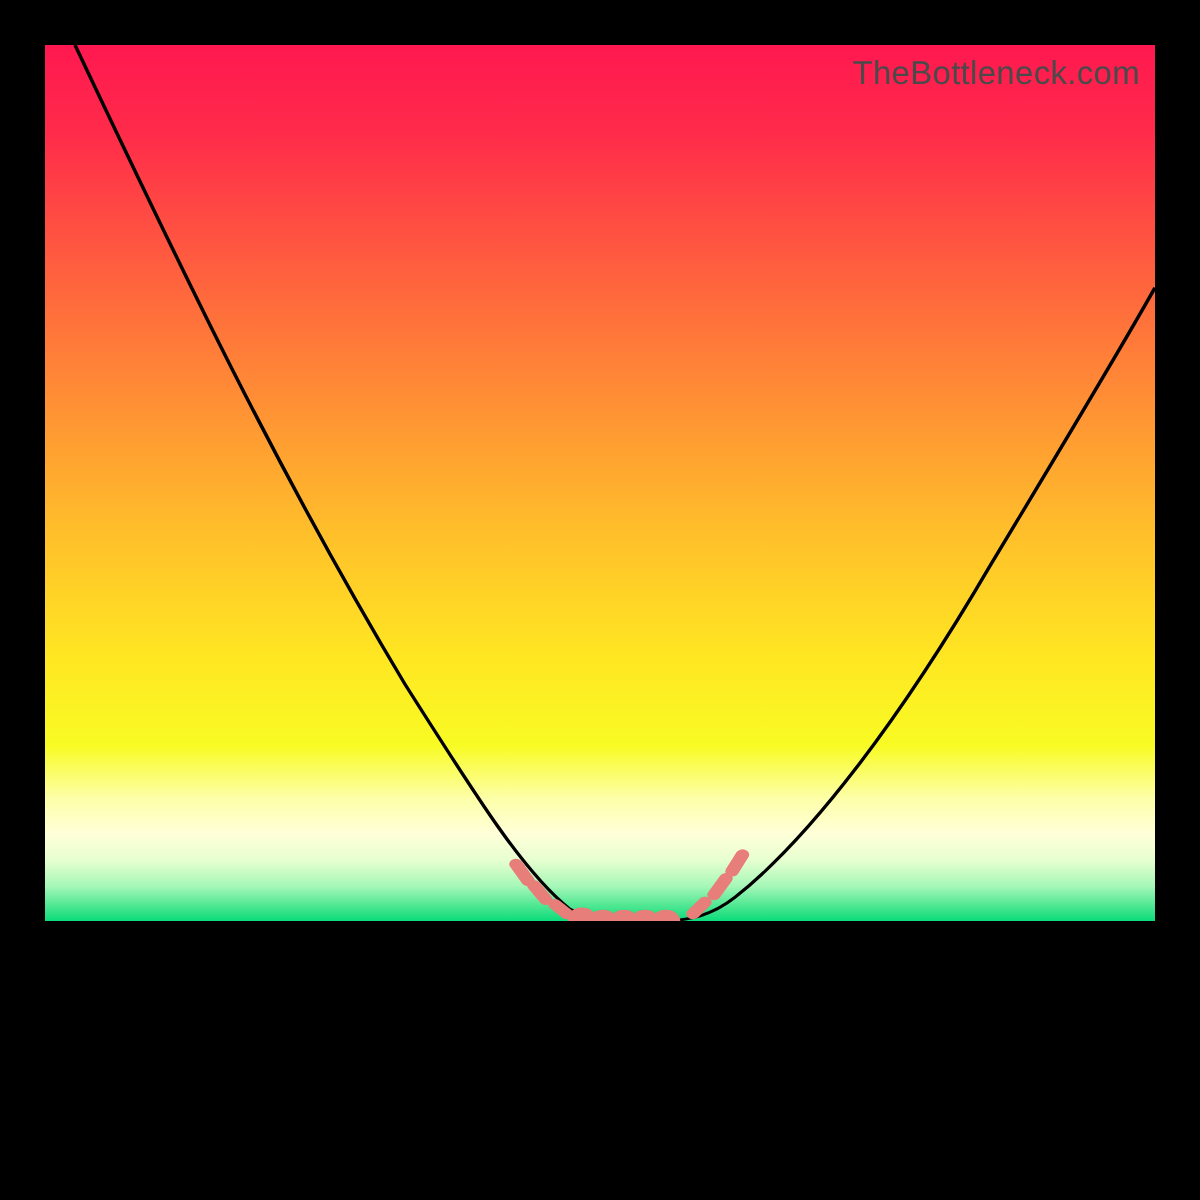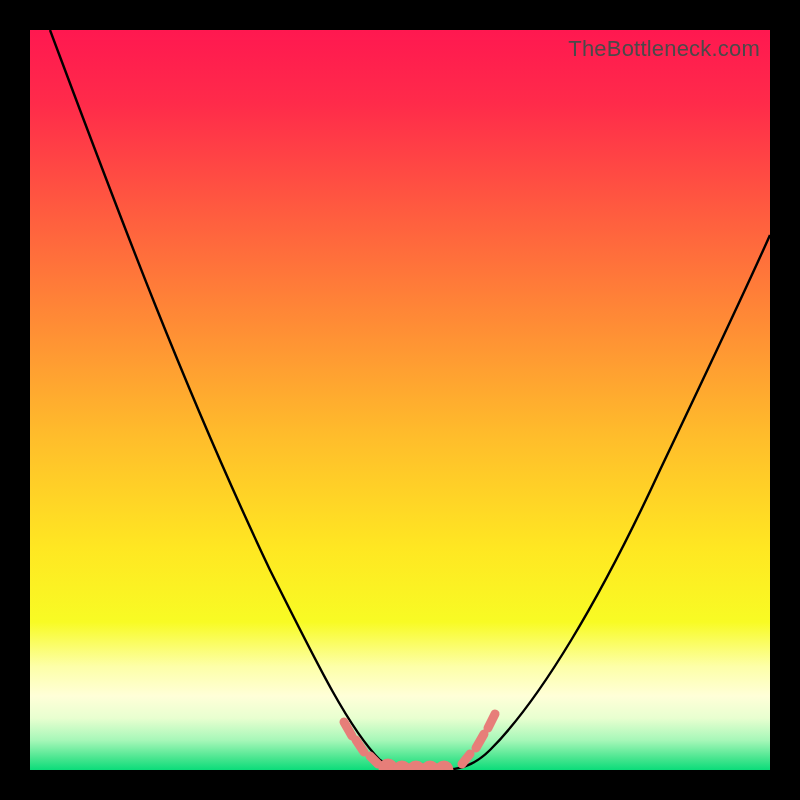--- a/index.html
+++ b/index.html
@@ -15,21 +15,21 @@
     width: 800px;
     height: 800px;
     background: #000;
     position: relative;
   }
   .plot {
     position: absolute;
     left: 30px;
     top: 30px;
     width: 740px;
-    height: 740px;
+    height: 584px;
     overflow: hidden;
   }
   .gradient {
     position: absolute;
     left: 0;
     top: 0;
     width: 100%;
     height: 100%;
   }
   .watermark {

